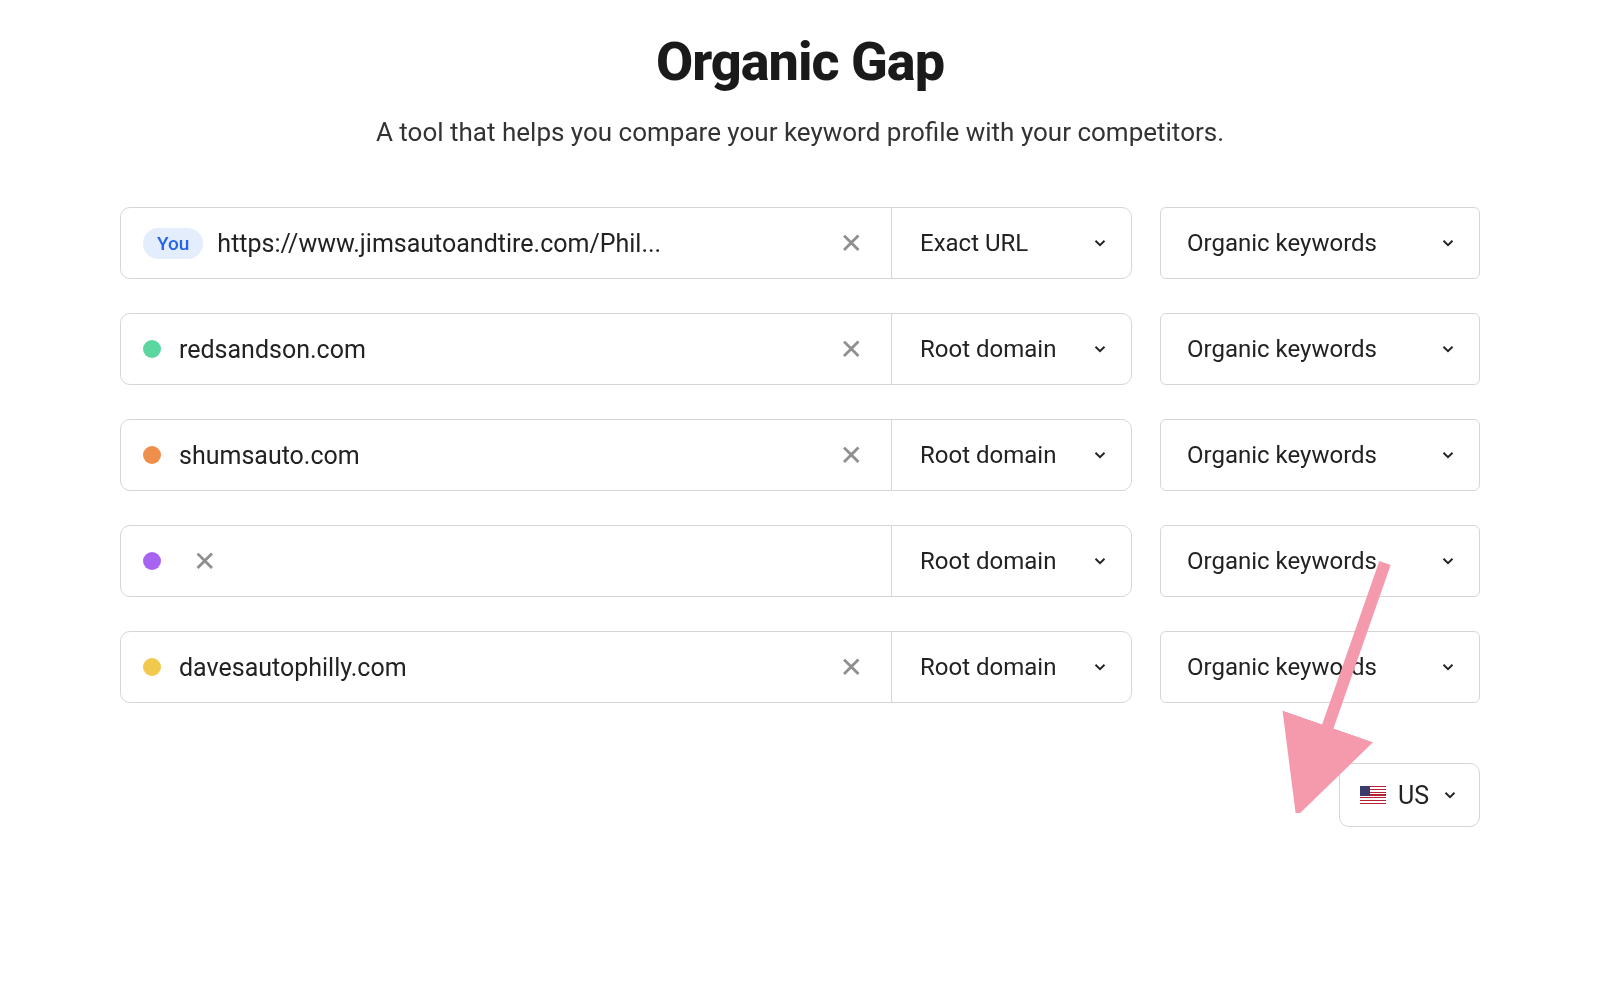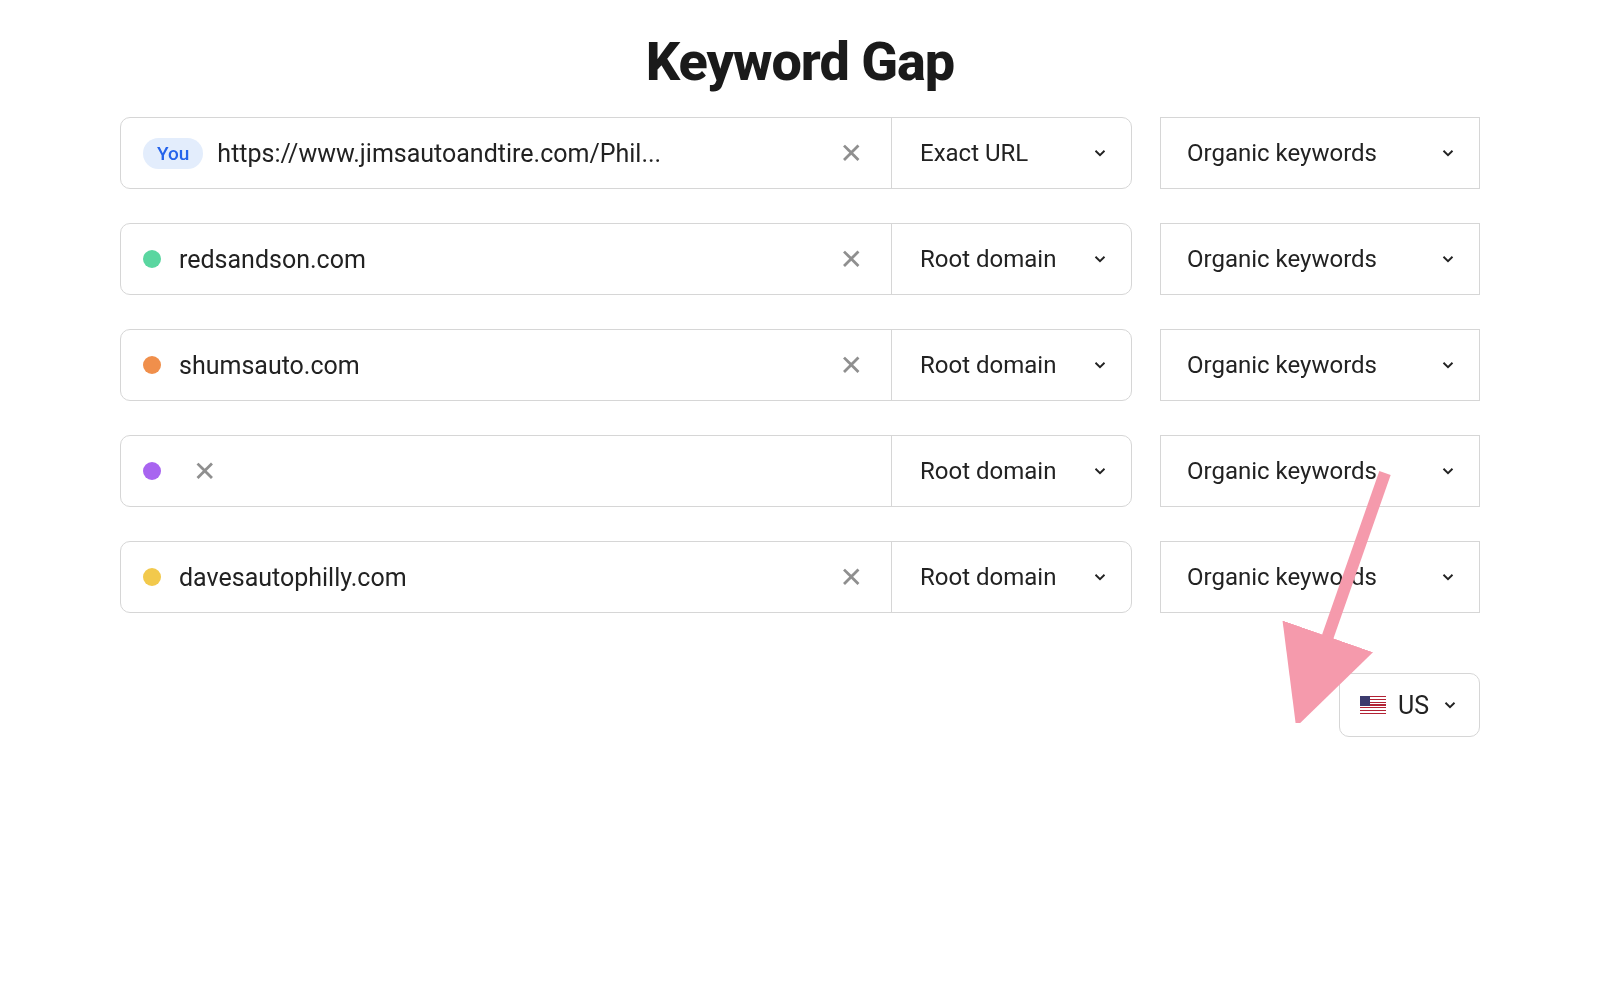--- a/index.html
+++ b/index.html
@@ -115,21 +115,21 @@
   }
   .chevron svg {
     width: 18px;
     height: 18px;
     stroke: #222;
     stroke-width: 2.5;
     fill: none;
   }
   .kw-select {
     border: 1.5px solid #d6d6d6;
-    border-radius: 0;
+    border-radius: 6px;
     padding: 0 22px 0 26px;
     display: flex;
     align-items: center;
     justify-content: space-between;
     gap: 14px;
     cursor: pointer;
     min-width: 320px;
     height: 72px;
   }
   .kw-label {
@@ -203,21 +203,22 @@
     position: absolute;
     right: 80px;
     top: -210px;
     pointer-events: none;
   }
 </style>
 </head>
 <body>
 
 <div class="container">
-  <h1 class="title">Keyword Gap</h1>
+  <h1 class="title">Organic Gap</h1>
+  <div class="subtitle">A tool that helps you compare your keyword profile with your competitors.</div>
 
   <div class="rows" id="rows">
       <div class="row">
         <div class="domain-group">
           <div class="domain-input-wrap">
             <span class="you-badge">You</span>
             <input type="text" class="domain-text" value="https://www.jimsautoandtire.com/Phil..." style="">
             <span class="clear-btn">✕</span>
           </div>
           <div class="match-select">

